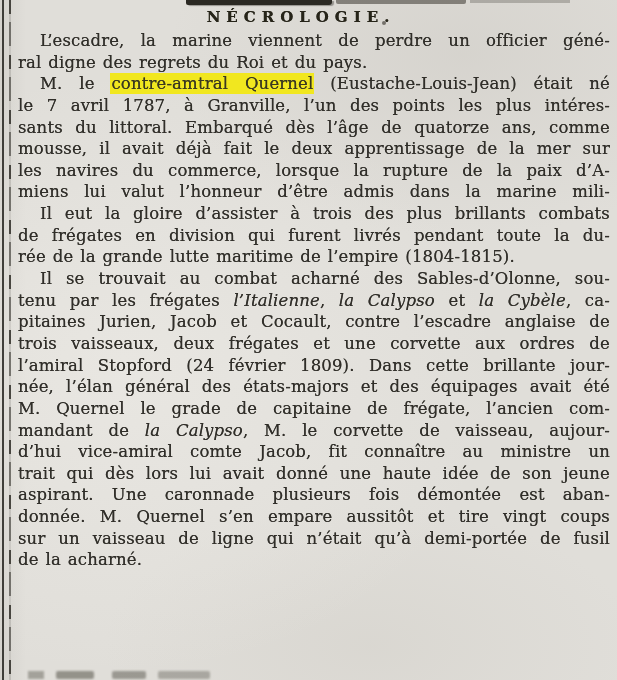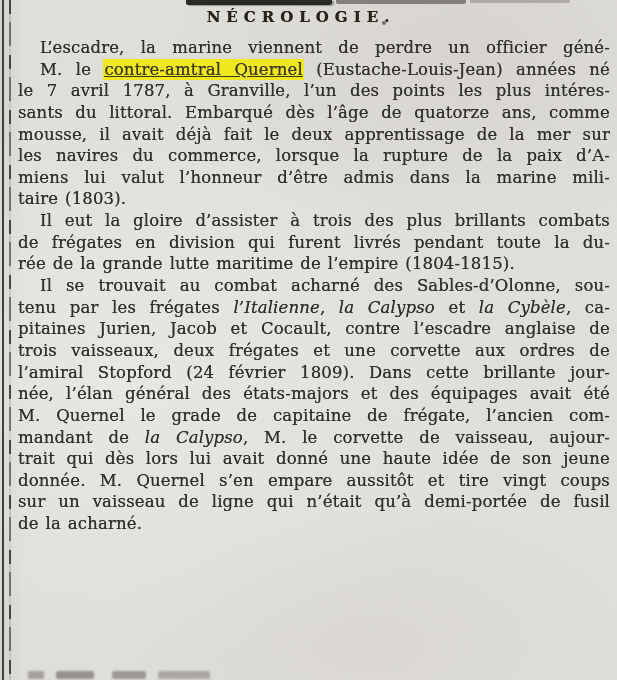--- a/index.html
+++ b/index.html
@@ -58,78 +58,79 @@
   .heading{
     text-align:center;
     transform:translateX(-13px);
     font-weight:bold;
     font-size:15px;
     letter-spacing:6px;
     color:#262419;
     margin:2px 0 0 0;
     text-shadow:0 0 .6px rgba(38,36,25,.8);
   }
-  .body-text{margin-top:11px;}
+  .body-text{margin-top:4px;}
   .line{
     height:21.65px;
     line-height:21.65px;
     font-size:16.5px;
     letter-spacing:.15px;
     word-spacing:1.5px;
     text-align:justify;
     text-align-last:justify;
     white-space:nowrap;
     text-shadow:0 0 .5px rgba(48,46,41,.8);
   }
   .line.nojust{text-align-last:left;}
   .line.indent{padding-left:22px;}
   .line span.normal{}
   .line span.italic{font-style:italic;}
   .line span.highlight{
     background:#f1e71f;
     color:#3a3820;
     box-shadow:0 0 0 1px #f1e71f;
-    text-decoration:underline;
   }
 </style>
 </head>
 <body>
 
 <div class="page">
   <div class="rule-outer"></div>
   <div class="rule-inner"></div>
 
   <div class="artifact-top-a"></div>
   <div class="artifact-top-b"></div>
   <div class="artifact-top-c"></div>
   <div class="artifact-dot"></div>
 
   <div class="content">
     <div class="heading">NÉCROLOGIE.</div>
     <div class="body-text" id="lines">
         <div class="line indent"><span class="normal">L’escadre, la marine viennent de perdre un officier géné-</span></div>
-        <div class="line indent"><span class="normal">M. le </span><span class="highlight">contre-amtral Quernel</span><span class="normal"> (Eustache-Louis-Jean) années né</span></div>
+        <div class="line nojust"><span class="normal">ral digne des regrets du Roi et du pays.</span></div>
+        <div class="line indent"><span class="normal">M. le </span><span class="highlight">contre-amtral Quernel</span><span class="normal"> (Eustache-Louis-Jean) était né</span></div>
         <div class="line"><span class="normal">le 7 avril 1787, à Granville, l’un des points les plus intéres-</span></div>
         <div class="line"><span class="normal">sants du littoral. Embarqué dès l’âge de quatorze ans, comme</span></div>
         <div class="line"><span class="normal">mousse, il avait déjà fait le deux apprentissage de la mer sur</span></div>
         <div class="line"><span class="normal">les navires du commerce, lorsque la rupture de la paix d’A-</span></div>
         <div class="line"><span class="normal">miens lui valut l’honneur d’être admis dans la marine mili-</span></div>
-        <div class="line nojust"><span class="normal">taire (1803).</span></div>
         <div class="line indent"><span class="normal">Il eut la gloire d’assister à trois des plus brillants combats</span></div>
         <div class="line"><span class="normal">de frégates en division qui furent livrés pendant toute la du-</span></div>
         <div class="line nojust"><span class="normal">rée de la grande lutte maritime de l’empire (1804-1815).</span></div>
         <div class="line indent"><span class="normal">Il se trouvait au combat acharné des Sables-d’Olonne, sou-</span></div>
         <div class="line"><span class="normal">tenu par les frégates </span><span class="italic">l’Italienne</span><span class="normal">, </span><span class="italic">la Calypso</span><span class="normal"> et </span><span class="italic">la Cybèle</span><span class="normal">, ca-</span></div>
         <div class="line"><span class="normal">pitaines Jurien, Jacob et Cocault, contre l’escadre anglaise de</span></div>
         <div class="line"><span class="normal">trois vaisseaux, deux frégates et une corvette aux ordres de</span></div>
         <div class="line"><span class="normal">l’amiral Stopford (24 février 1809). Dans cette brillante jour-</span></div>
         <div class="line"><span class="normal">née, l’élan général des états-majors et des équipages avait été</span></div>
         <div class="line"><span class="normal">M. Quernel le grade de capitaine de frégate, l’ancien com-</span></div>
         <div class="line"><span class="normal">mandant de </span><span class="italic">la Calypso</span><span class="normal">, M. le corvette de vaisseau, aujour-</span></div>
+        <div class="line"><span class="normal">d’hui vice-amiral comte Jacob, fit connaître au ministre un</span></div>
         <div class="line"><span class="normal">trait qui dès lors lui avait donné une haute idée de son jeune</span></div>
+        <div class="line"><span class="normal">aspirant. Une caronnade plusieurs fois démontée est aban-</span></div>
         <div class="line"><span class="normal">donnée. M. Quernel s’en empare aussitôt et tire vingt coups</span></div>
         <div class="line"><span class="normal">sur un vaisseau de ligne qui n’était qu’à demi-portée de fusil</span></div>
         <div class="line nojust"><span class="normal">de la acharné.</span></div>
       </div>
   </div>
 
   <div class="cutoff b1"></div>
   <div class="cutoff b2"></div>
   <div class="cutoff b3"></div>
   <div class="cutoff b4"></div>

